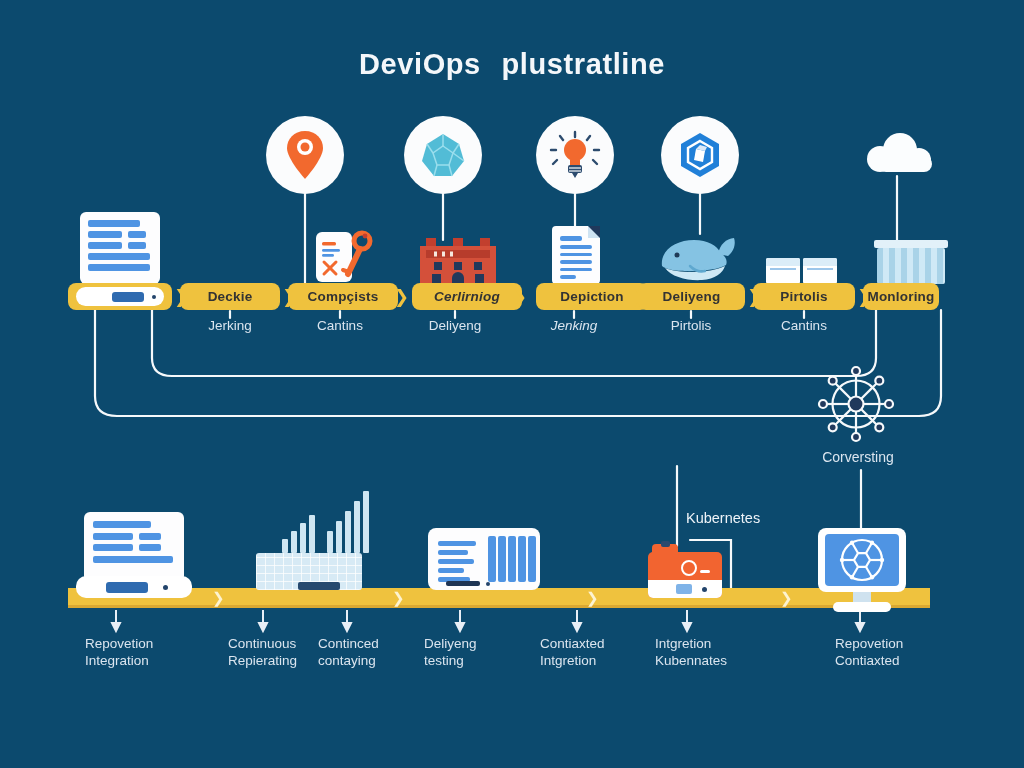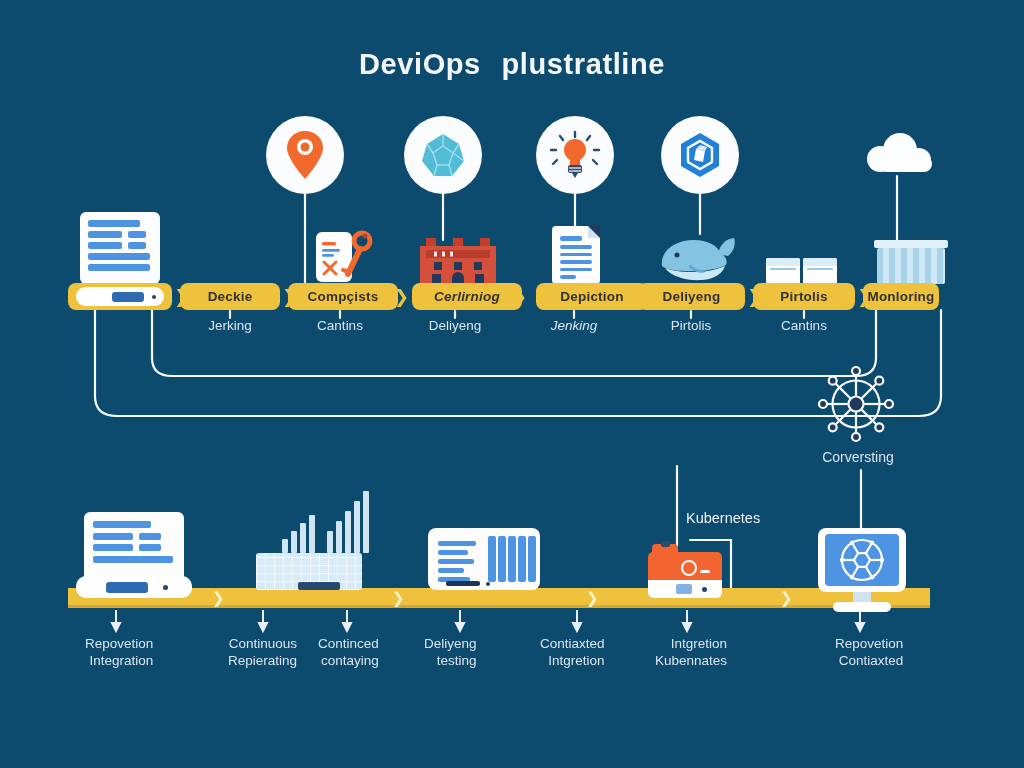--- a/index.html
+++ b/index.html
@@ -25,21 +25,21 @@
   .hublabel{position:absolute;left:858px;top:449px;transform:translateX(-50%);
             font-size:14px;color:#dbe5ef;}
   .kubelabel{position:absolute;left:686px;top:510px;font-size:14.5px;color:#eef3f8;}
 
   
   .bbar{position:absolute;left:68px;top:588px;width:862px;height:17px;background:#efc23e;
         border-bottom:3px solid #d9a832;}
   .bchev{position:absolute;top:589px;font-size:15px;font-weight:bold;color:#fdf3d0;}
 
   .blabel{position:absolute;top:636px;font-size:13.5px;line-height:16.5px;color:#dbe5ef;font-weight:500;}
-  .blabel span{display:block;text-align:right;}
+  .blabel span{display:block;}
 
   
   .screenbox{background:#fdfdfe;border-radius:6px;}
   .lines{display:flex;flex-direction:column;}
   .lrow{display:flex;gap:6px;}
   .bar{background:#4f94e3;border-radius:2px;height:7px;}
 
   .baseband{background:#ffffff;border-radius:10px;}
   .trackpad{background:#2f6bb0;border-radius:3px;}
   .dot{background:#23446b;border-radius:50%;}

